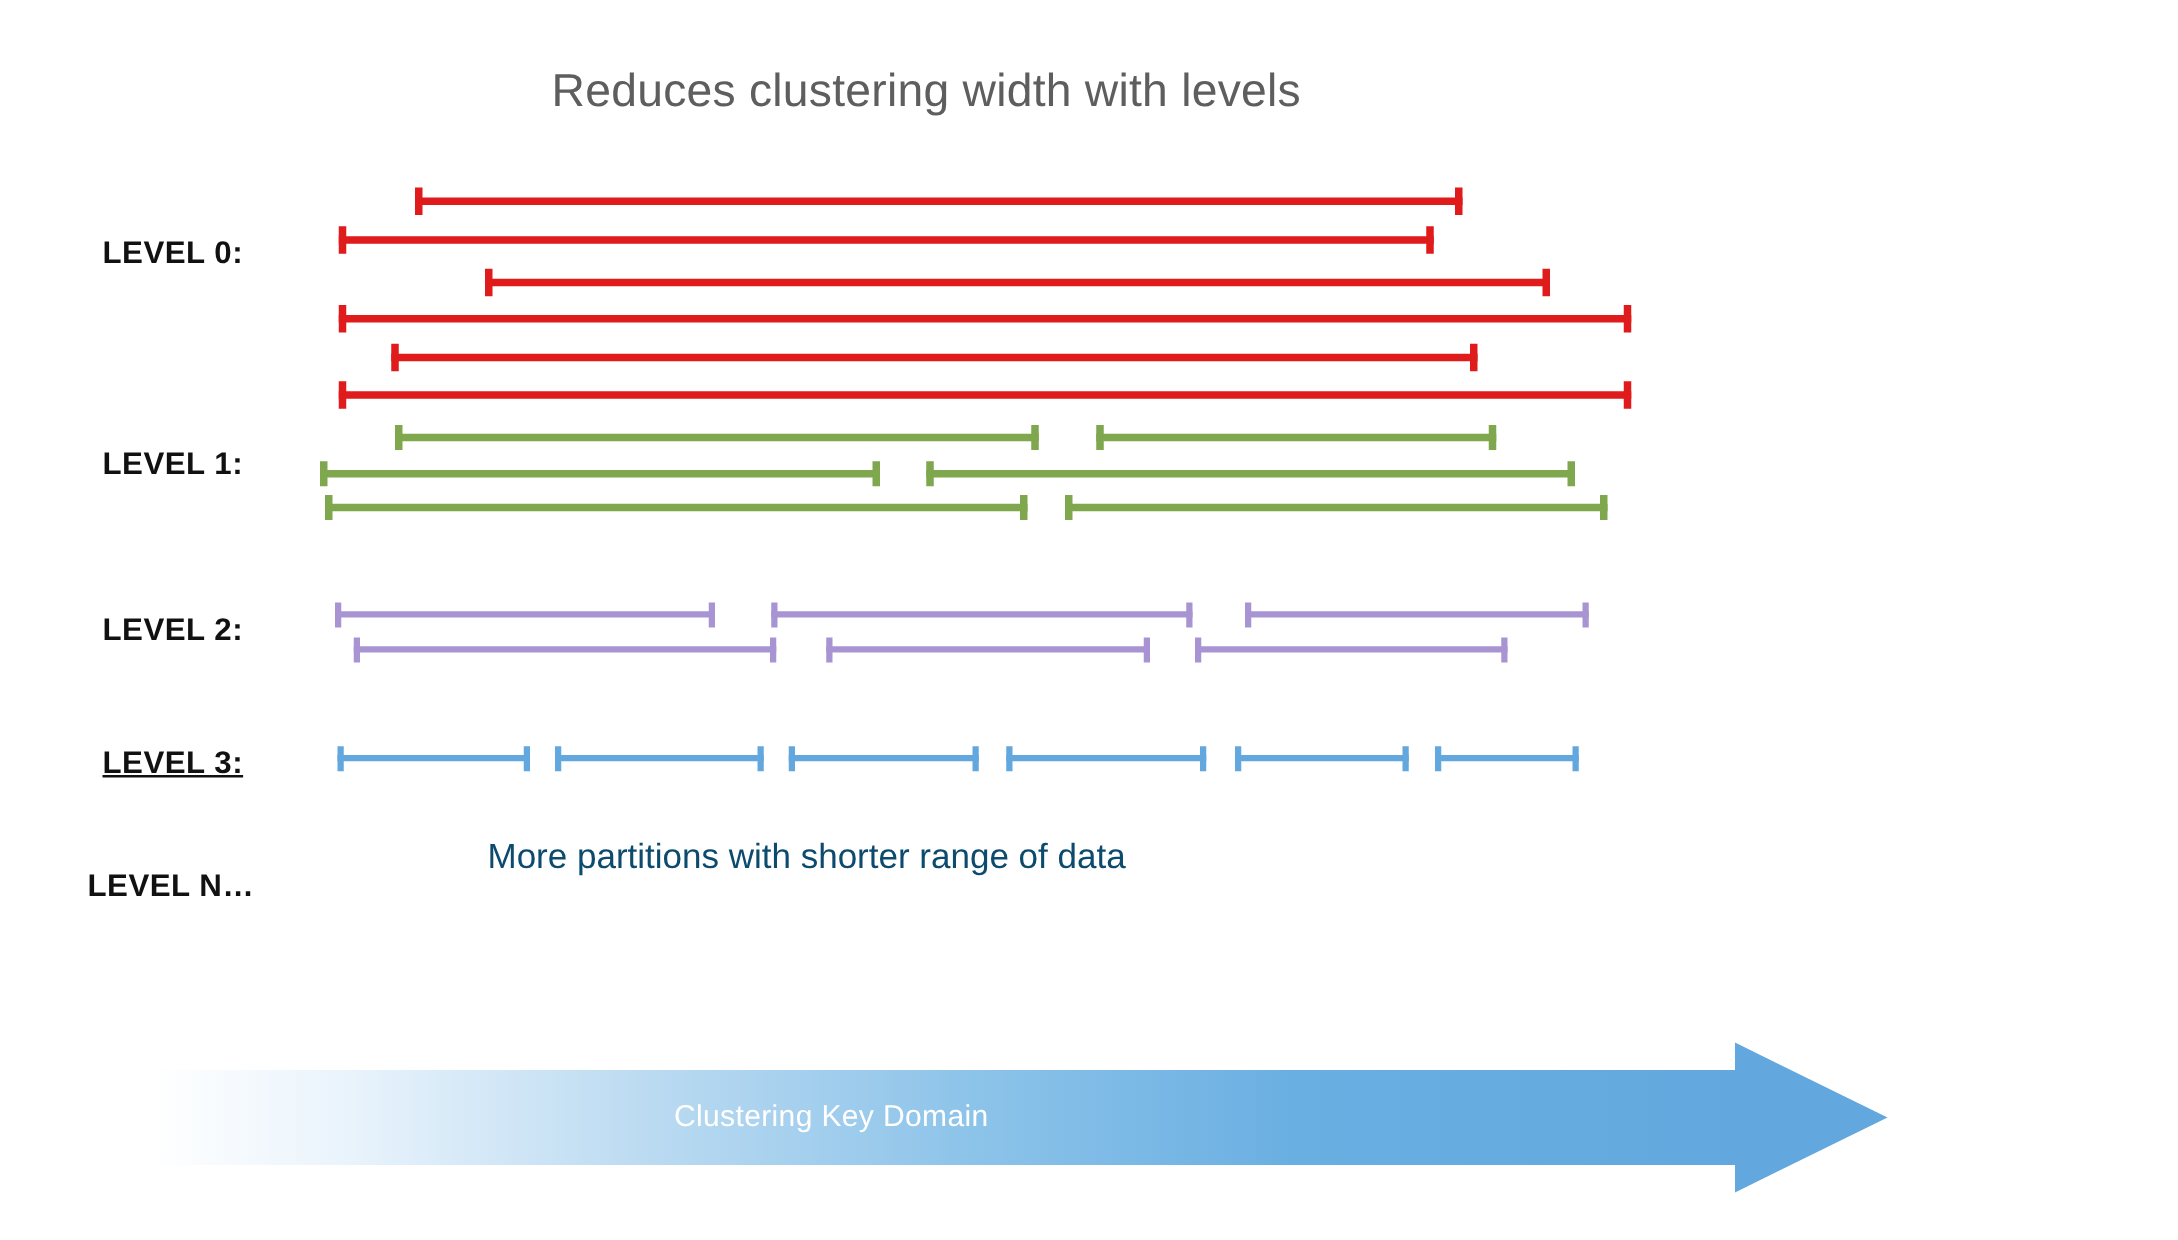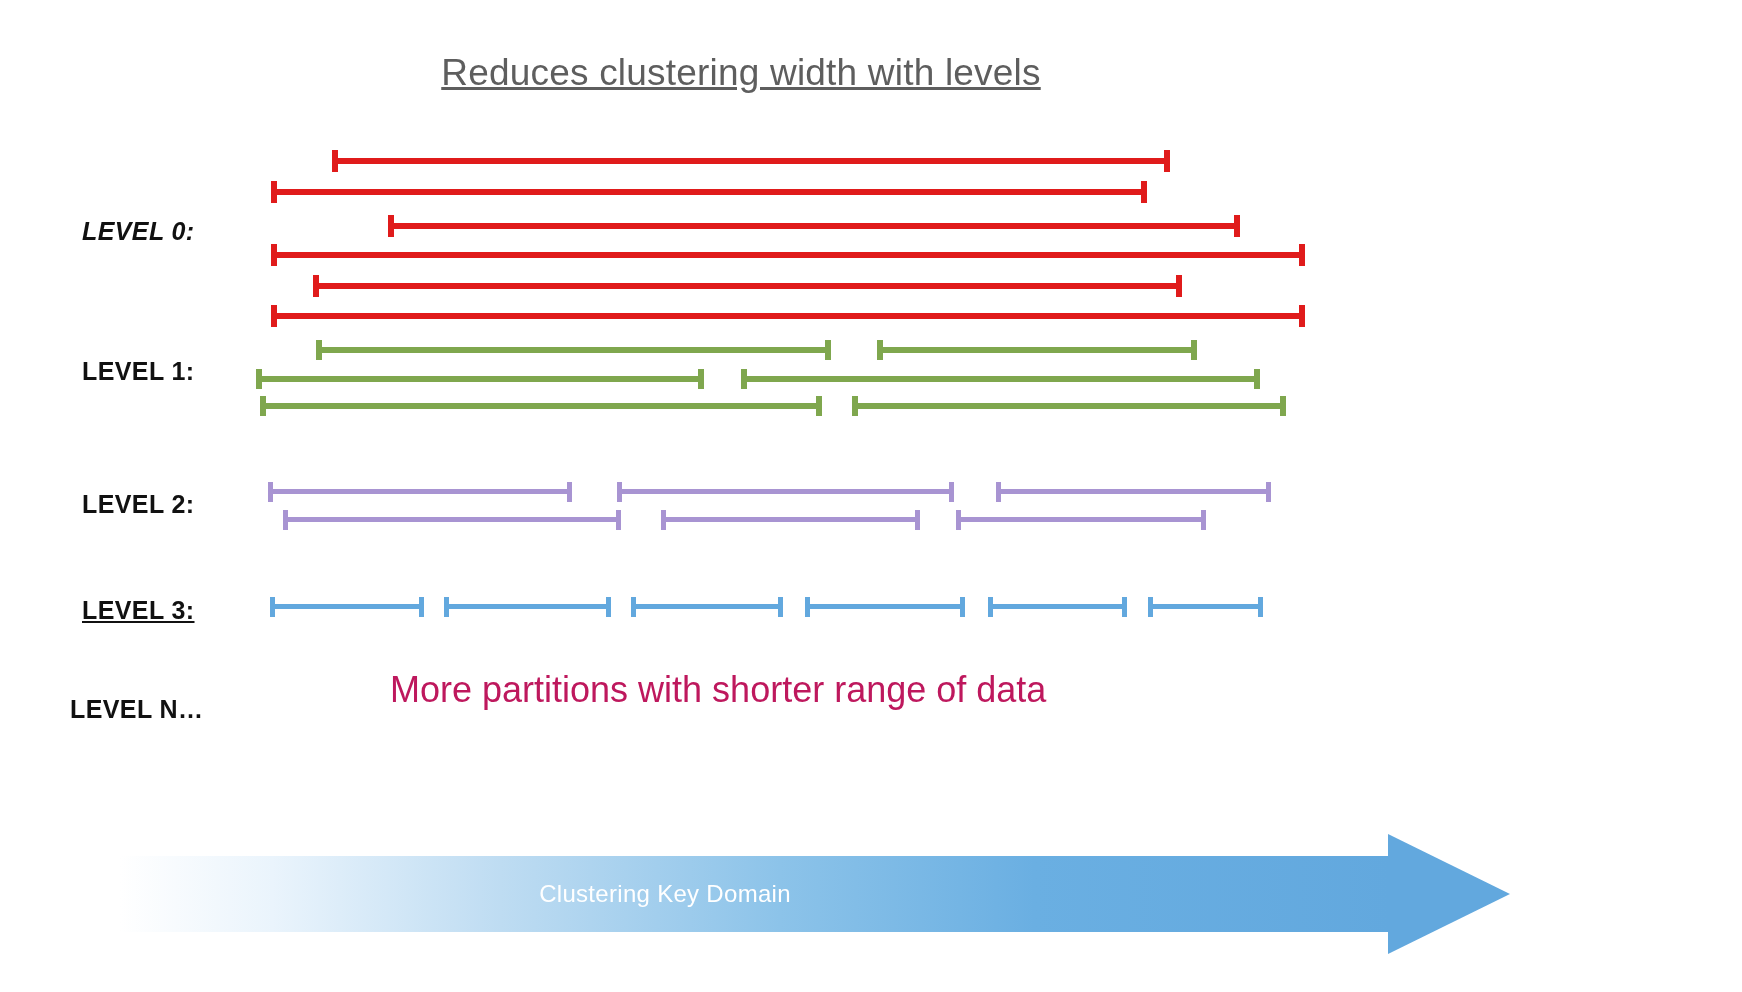--- a/index.html
+++ b/index.html
@@ -15,21 +15,21 @@
   
   .title{
     position:absolute;
     left:0;top:52px;width:1742px;
     text-align:center;
     font-size:37px;
     color:#5e5e5e;
     letter-spacing:0.2px;
     white-space:nowrap;
   }
-  .title-inner{display:inline-block;transform:translateX(-130px);text-decoration:underline;}
+  .title-inner{display:inline-block;transform:translateX(-130px);}
 
   
   .level-label{
     position:absolute;
     font-size:25px;
     font-weight:bold;
     color:#111111;
     letter-spacing:0.4px;
     white-space:nowrap;
   }
@@ -59,22 +59,22 @@
   
   .bar.green::before,.bar.green::after{height:20px;top:-7px;}
   .bar.purple::before,.bar.purple::after{height:20px;top:-7px;width:5px;}
   .bar.blue::before,.bar.blue::after{height:20px;top:-7px;width:5px;}
   .bar.purple{height:5px;}
   .bar.blue{height:5px;}
 
   
   .callout{
     position:absolute;
-    font-size:36px;
-    color:#be185d;
+    font-size:28px;
+    color:#0c4a6e;
     white-space:nowrap;
     text-align:center;
   }
 
   
   .arrow-wrap{position:absolute;left:120px;top:834px;width:1430px;height:120px;}
   .arrow-body{
     position:absolute;left:0;top:22px;
     width:1270px;height:76px;
     background:linear-gradient(to right,#ffffff 0%,#eaf4fc 12%,#bedcf2 30%,#8cc3e9 52%,#6aafe2 72%,#62a8de 100%);
@@ -96,21 +96,21 @@
 </head>
 <body>
 
 <div id="stage">
 
   <div class="title">
     <span class="title-inner">Reduces clustering width with levels</span>
   </div>
 
   <div id="labels">
-      <div class="level-label" style="left: 82px; top: 217px; font-style: italic;">LEVEL 0:</div>
+      <div class="level-label" style="left: 82px; top: 188px;">LEVEL 0:</div>
       <div class="level-label" style="left: 82px; top: 357px;">LEVEL 1:</div>
       <div class="level-label" style="left: 82px; top: 490px; text-align: right;">LEVEL 2:</div>
       <div class="level-label" style="left: 82px; top: 596px; text-decoration: underline;">LEVEL 3:</div>
       <div class="level-label" style="left: 70px; top: 695px;">LEVEL N…</div>
     </div>
   <div id="bars">
       <div class="bar red" style="left: 332px; top: 158px; width: 838px;"></div>
       <div class="bar red" style="left: 271px; top: 189px; width: 876px;"></div>
       <div class="bar red" style="left: 388px; top: 223px; width: 852px;"></div>
       <div class="bar red" style="left: 271px; top: 252px; width: 1034px;"></div>

